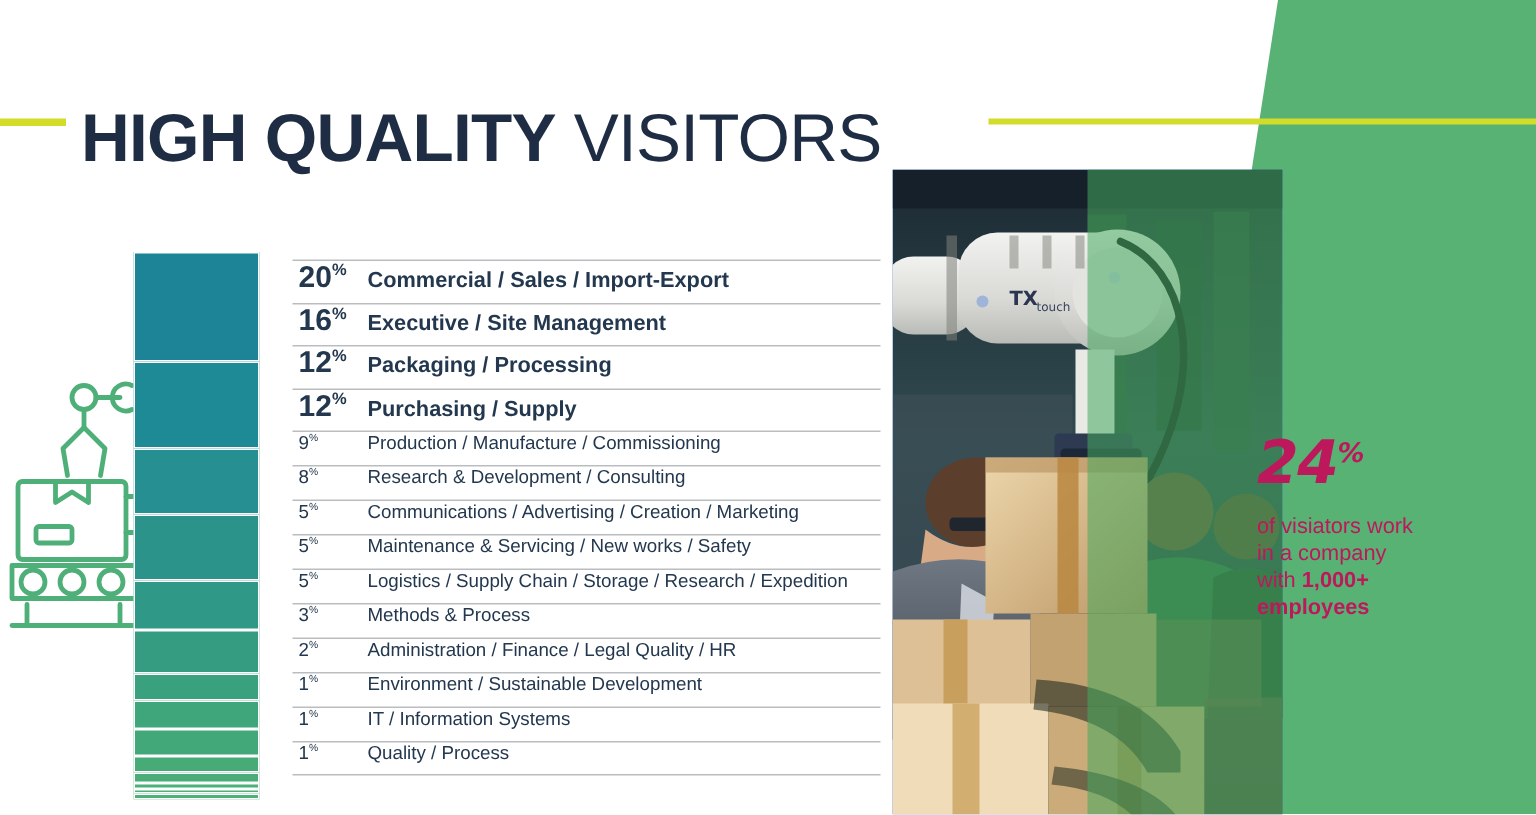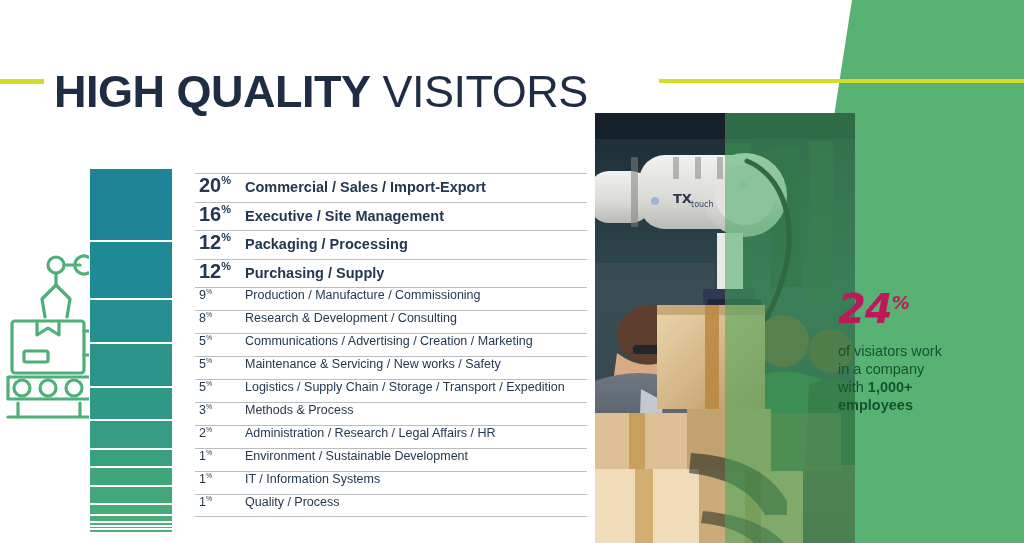--- a/index.html
+++ b/index.html
@@ -194,21 +194,21 @@
     letter-spacing: -1px;
   }
   .callout-number sup {
     font-size: 0.45em;
     vertical-align: super;
   }
   .callout-text {
     margin-top: 12px;
     font-size: 14.5px;
     line-height: 18px;
-    color: #14532d;
+    color: #be185d;
   }
   .callout-text .strong { font-weight: bold; }
 </style>
 </head>
 <body>
 
 <div id="slide">
 
   <div class="green-shape"></div>
 
@@ -386,29 +386,29 @@
       <div class="list-row small">
         <span class="pct"><span>5</span><sup>%</sup></span>
         <span class="label">Communications / Advertising / Creation / Marketing</span>
       </div>
       <div class="list-row small">
         <span class="pct"><span>5</span><sup>%</sup></span>
         <span class="label">Maintenance &amp; Servicing / New works / Safety</span>
       </div>
       <div class="list-row small">
         <span class="pct"><span>5</span><sup>%</sup></span>
-        <span class="label">Logistics / Supply Chain / Storage / Transport / Expedition</span>
+        <span class="label">Logistics / Supply Chain / Storage / Research / Expedition</span>
       </div>
       <div class="list-row small">
         <span class="pct"><span>3</span><sup>%</sup></span>
         <span class="label">Methods &amp; Process</span>
       </div>
       <div class="list-row small">
         <span class="pct"><span>2</span><sup>%</sup></span>
-        <span class="label">Administration / Research / Legal Affairs / HR</span>
+        <span class="label">Administration / Finance / Legal Quality / HR</span>
       </div>
       <div class="list-row small">
         <span class="pct"><span>1</span><sup>%</sup></span>
         <span class="label">Environment / Sustainable Development</span>
       </div>
       <div class="list-row small">
         <span class="pct"><span>1</span><sup>%</sup></span>
         <span class="label">IT / Information Systems</span>
       </div>
       <div class="list-row small">

